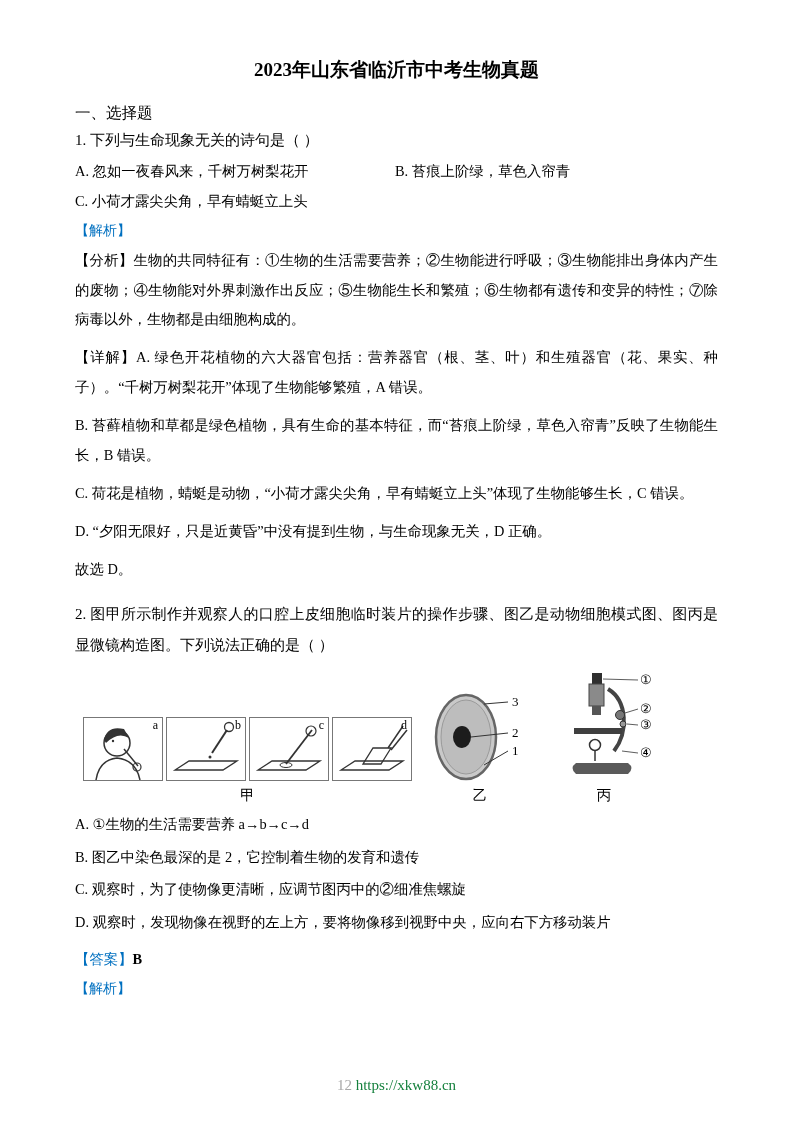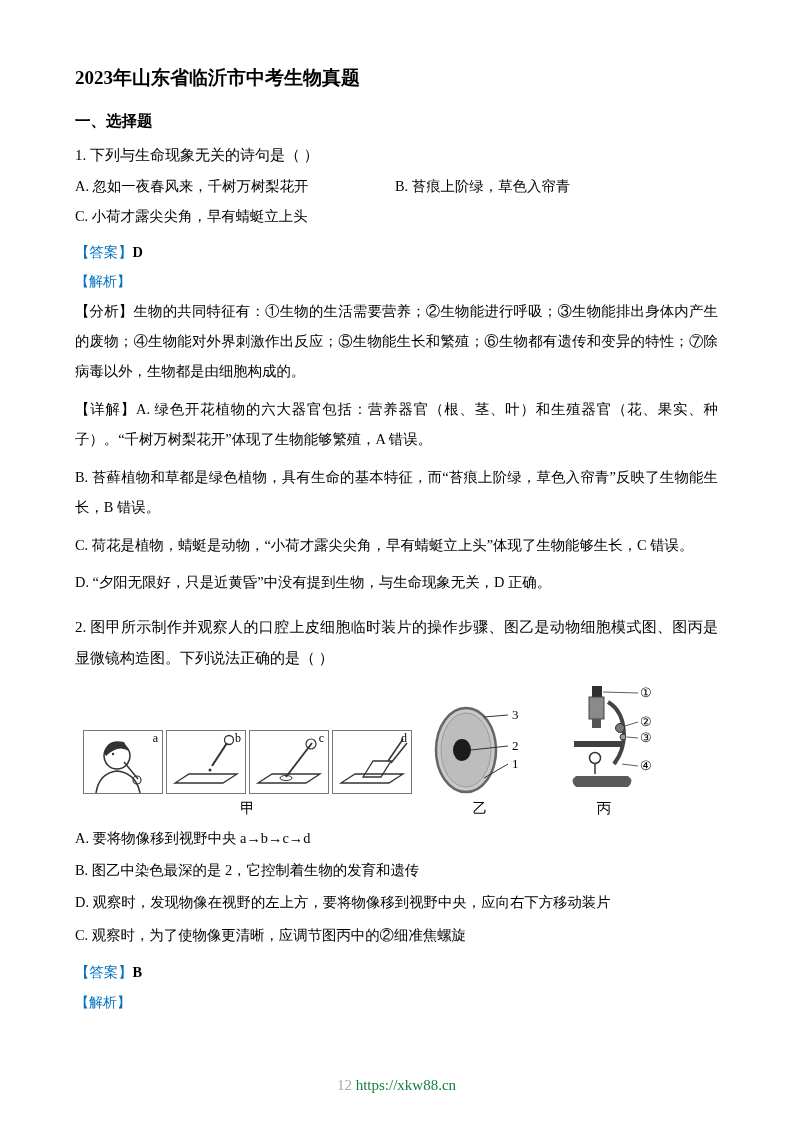--- a/index.html
+++ b/index.html
@@ -7,29 +7,30 @@
   body {
     width: 793px; height: 1122px;
     background: #ffffff;
     color: #000;
     font-family: "Liberation Serif", "DejaVu Serif", serif;
     position: relative;
     overflow: hidden;
   }
   .page { padding: 58px 75px 0 75px; }
   .title {
+    text-align: center;
     font-size: 19px;
     font-weight: bold;
-    margin: 8px 0 18px 0;
+    margin: 0 0 18px 0;
     line-height: 1.3;
   }
   .section-heading {
     font-size: 15.5px;
-    font-weight: bold;
-    margin: 0 0 8px 0;
+    font-weight: normal;
+    margin: 0 0 1px 0;
     line-height: 1.5;
   }
   .stem {
     font-size: 15px;
     line-height: 2.05;
     text-align: justify;
   }
   .opts-2col {
     display: grid;
     grid-template-columns: 320px 1fr;
@@ -86,34 +87,32 @@
   <div class="section-heading">一、选择题</div>
 
   <div class="stem">1. 下列与生命现象无关的诗句是（      ）</div>
 
   <div class="opts-2col">
     <div>A. 忽如一夜春风来，千树万树梨花开</div>
     <div>B. 苔痕上阶绿，草色入帘青</div>
     <div>C. 小荷才露尖尖角，早有蜻蜓立上头</div>
   </div>
 
-  <div class="answer-line">
-    <span class="blue">【答案】</span><span class="answer-val">D</span>
-  </div>
 
   <div class="explain-line">
     <span class="blue">【解析】</span>
   </div>
 
   <p class="para">【分析】生物的共同特征有：①生物的生活需要营养；②生物能进行呼吸；③生物能排出身体内产生的废物；④生物能对外界刺激作出反应；⑤生物能生长和繁殖；⑥生物都有遗传和变异的特性；⑦除病毒以外，生物都是由细胞构成的。</p>
 
   <p class="para">【详解】A. 绿色开花植物的六大器官包括：营养器官（根、茎、叶）和生殖器官（花、果实、种子）。“千树万树梨花开”体现了生物能够繁殖，A 错误。</p>
   <p class="para">B. 苔藓植物和草都是绿色植物，具有生命的基本特征，而“苔痕上阶绿，草色入帘青”反映了生物能生长，B 错误。</p>
   <p class="para">C. 荷花是植物，蜻蜓是动物，“小荷才露尖尖角，早有蜻蜓立上头”体现了生物能够生长，C 错误。</p>
   <p class="para">D. “夕阳无限好，只是近黄昏”中没有提到生物，与生命现象无关，D 正确。</p>
+  <p class="para">故选 D。</p>
 
   <div class="stem q2">2. 图甲所示制作并观察人的口腔上皮细胞临时装片的操作步骤、图乙是动物细胞模式图、图丙是显微镜构造图。下列说法正确的是（      ）</div>
 
   <div class="figure-row">
 
     <div class="fig">
       <div class="panels">
         <div class="panel">
           <svg width="78" height="62" viewBox="0 0 78 62">
             <path d="M20,22 Q23,7 40,11 L45,20 Q34,13 22,25 Z" fill="#333"></path>
@@ -191,24 +190,24 @@
         <text class="svg-label" x="92" y="42">②</text>
         <text class="svg-label" x="92" y="58">③</text>
         <text class="svg-label" x="92" y="86">④</text>
       </svg>
       <div class="fig-caption">丙</div>
     </div>
 
   </div>
 
   <div class="opts-1col">
-    <div>A. 要将物像移到视野中央 a→b→c→d</div>
+    <div>A. ①生物的生活需要营养 a→b→c→d</div>
     <div>B. 图乙中染色最深的是 2，它控制着生物的发育和遗传</div>
+    <div>C. 观察时，为了使物像更清晰，应调节图丙中的②细准焦螺旋</div>
     <div>D. 观察时，发现物像在视野的左上方，要将物像移到视野中央，应向右下方移动装片</div>
-    <div>C. 观察时，为了使物像更清晰，应调节图丙中的②细准焦螺旋</div>
   </div>
 
   <div class="answer-line">
     <span class="blue">【答案】</span><span class="answer-val">B</span>
   </div>
 
   <div class="explain-line">
     <span class="blue">【解析】</span>
   </div>
 

